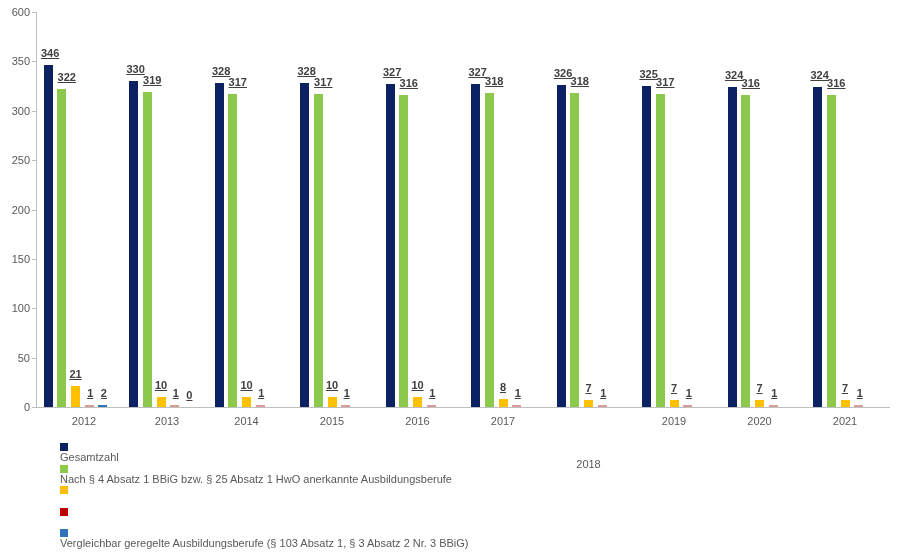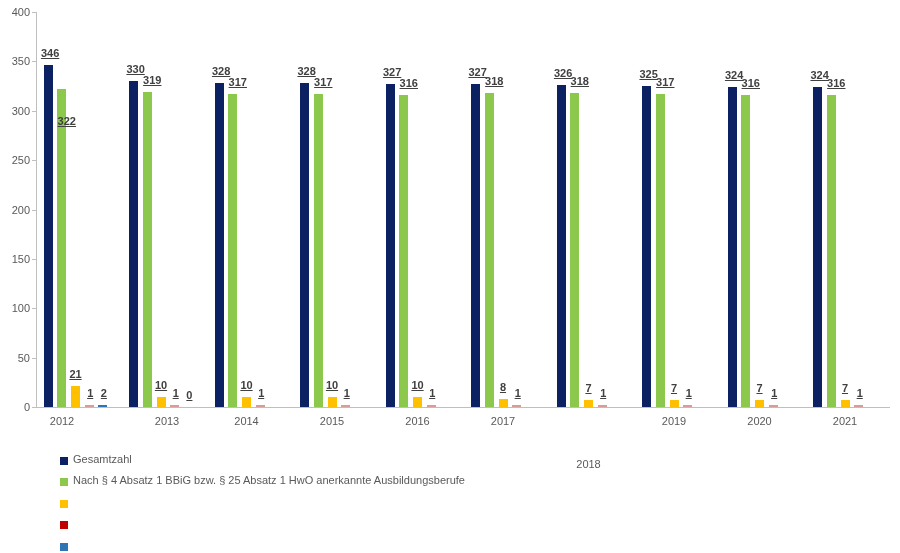--- a/index.html
+++ b/index.html
@@ -32,21 +32,21 @@
     text-decoration: underline;
   }
   .year-label {
     position: absolute;
     font-size: 11px;
     color: #595959;
     line-height: 14px;
     transform: translateX(-50%);
   }
   .legend { position: absolute; left: 60px; top: 443px; }
-  .legend-item { display: flex; align-items: flex-end; height: 21.5px; }
+  .legend-item { display: flex; align-items: flex-start; height: 21.5px; flex-direction: column; }
   .legend-swatch { width: 8px; height: 8px; flex: 0 0 8px; margin-right: 5px; }
   .legend-label { font-size: 11px; color: #595959; white-space: nowrap; }
 </style>
 </head>
 <body>
 
 <div class="chart">
   <div id="plot">
       <div class="yaxis-line" style="left: 36px; top: 12px; width: 1px; height: 396px;"></div>
       <div class="xaxis-line" style="left: 36px; top: 407px; width: 854px; height: 1px;"></div>
@@ -60,32 +60,32 @@
       <div class="ytick-label" style="left: 0px; top: 251.875px;">150</div>
       <div class="ytick" style="left: 32px; top: 209.5px; width: 4px; height: 1px;"></div>
       <div class="ytick-label" style="left: 0px; top: 202.5px;">200</div>
       <div class="ytick" style="left: 32px; top: 160.125px; width: 4px; height: 1px;"></div>
       <div class="ytick-label" style="left: 0px; top: 153.125px;">250</div>
       <div class="ytick" style="left: 32px; top: 110.75px; width: 4px; height: 1px;"></div>
       <div class="ytick-label" style="left: 0px; top: 103.75px;">300</div>
       <div class="ytick" style="left: 32px; top: 61.375px; width: 4px; height: 1px;"></div>
       <div class="ytick-label" style="left: 0px; top: 54.375px;">350</div>
       <div class="ytick" style="left: 32px; top: 12px; width: 4px; height: 1px;"></div>
-      <div class="ytick-label" style="left: 0px; top: 5px;">400</div>
+      <div class="ytick-label" style="left: 0px; top: 5px;">600</div>
       <div class="bar" style="left: 43.6px; top: 65px; width: 9px; height: 342px; background: rgb(11, 33, 97);"></div>
       <div class="bar-value-label" style="left: 50.1px; top: 46px;">346</div>
       <div class="bar" style="left: 57.3px; top: 89px; width: 9px; height: 318px; background: rgb(139, 200, 76);"></div>
-      <div class="bar-value-label" style="left: 66.8px; top: 70px; margin-top: 44px;">322</div>
+      <div class="bar-value-label" style="left: 66.8px; top: 70px;">322</div>
       <div class="bar" style="left: 71px; top: 386px; width: 9px; height: 21px; background: rgb(255, 192, 0);"></div>
       <div class="bar-value-label" style="left: 75.5px; top: 367px;">21</div>
       <div class="bar" style="left: 84.7px; top: 405px; width: 9px; height: 2px; background: rgb(217, 156, 150);"></div>
       <div class="bar-value-label" style="left: 90.2px; top: 386px;">1</div>
       <div class="bar" style="left: 98.4px; top: 405px; width: 9px; height: 2px; background: rgb(46, 117, 182);"></div>
       <div class="bar-value-label" style="left: 103.9px; top: 386px;">2</div>
-      <div class="year-label" style="left: 62px; top: 414px;">2012</div>
+      <div class="year-label" style="left: 84px; top: 414px;">2012</div>
       <div class="bar" style="left: 129.1px; top: 81px; width: 9px; height: 326px; background: rgb(11, 33, 97);"></div>
       <div class="bar-value-label" style="left: 135.6px; top: 62px;">330</div>
       <div class="bar" style="left: 142.8px; top: 92px; width: 9px; height: 315px; background: rgb(139, 200, 76);"></div>
       <div class="bar-value-label" style="left: 152.3px; top: 73px;">319</div>
       <div class="bar" style="left: 156.5px; top: 397px; width: 9px; height: 10px; background: rgb(255, 192, 0);"></div>
       <div class="bar-value-label" style="left: 161px; top: 378px;">10</div>
       <div class="bar" style="left: 170.2px; top: 405px; width: 9px; height: 2px; background: rgb(217, 156, 150);"></div>
       <div class="bar-value-label" style="left: 175.7px; top: 386px;">1</div>
       <div class="bar-value-label" style="left: 189.4px; top: 388px;">0</div>
       <div class="year-label" style="left: 167px; top: 414px;">2013</div>
@@ -172,15 +172,16 @@
         <div class="legend-label">Nach § 4 Absatz 1 BBiG bzw. § 25 Absatz 1 HwO anerkannte Ausbildungsberufe</div>
       </div>
       <div class="legend-item">
         <div class="legend-swatch" style="background: rgb(255, 192, 0);"></div>
       </div>
       <div class="legend-item">
         <div class="legend-swatch" style="background: rgb(192, 0, 0);"></div>
       </div>
       <div class="legend-item">
         <div class="legend-swatch" style="background: rgb(46, 117, 182);"></div>
+        <div class="legend-label">Vergleichbar geregelte Ausbildungsberufe (§ 103 Absatz 1, § 3 Absatz 2 Nr. 3 BBiG)</div>
       </div>
     </div>
 </div>
 
 </body></html>

